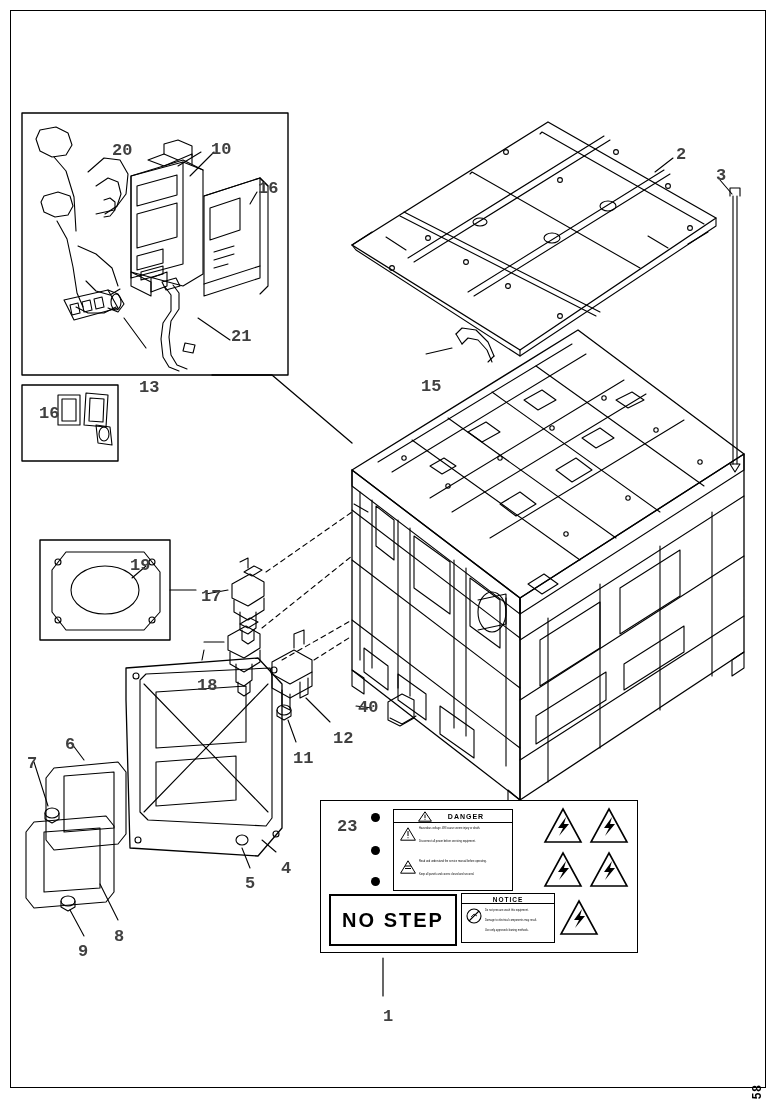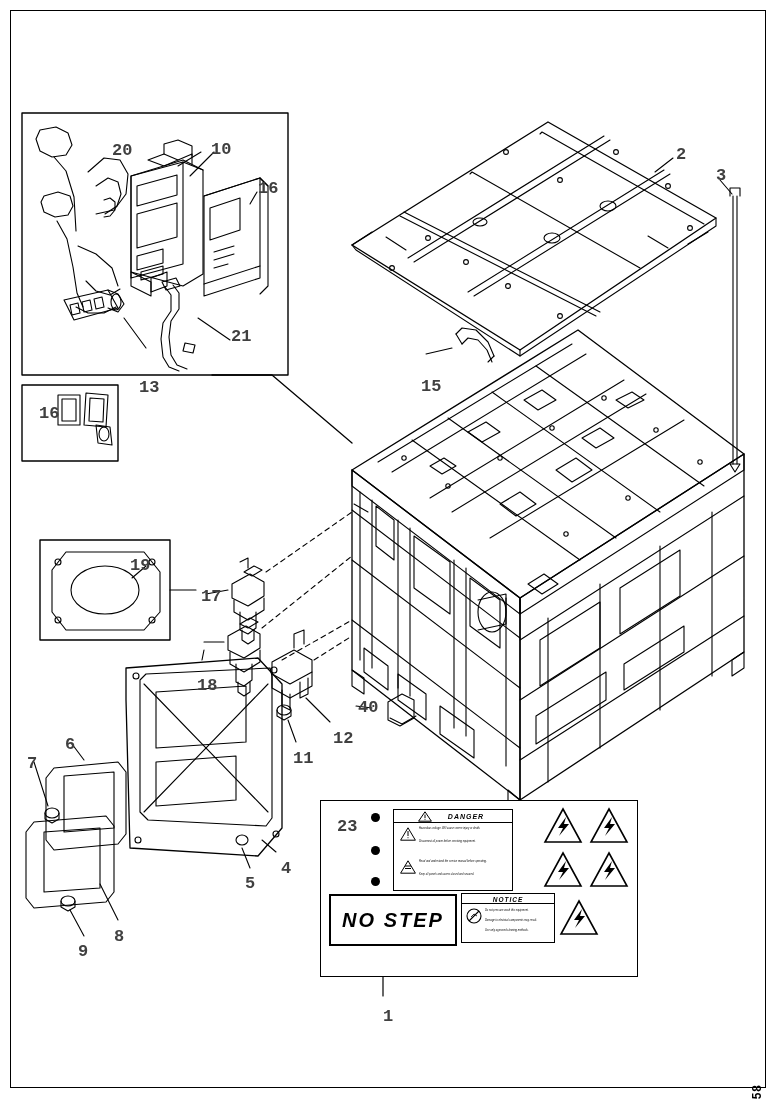--- a/index.html
+++ b/index.html
@@ -356,21 +356,21 @@
       <path d="M72 744 L84 760"></path>
       <path d="M34 762 L48 806"></path>
       <path d="M118 920 L100 884"></path>
       <path d="M84 936 L70 910"></path>
       <path d="M276 852 L262 840"></path>
       <path d="M250 868 L242 848"></path>
 
     </g>
   </svg>
 
-  <div class="label-plate" style="left:320px; top:800px; width:318px; height:177px;font-style:italic;">
+  <div class="label-plate" style="left:320px; top:800px; width:318px; height:153px;">
 
     <div style="position:absolute; left:8px; top:93px; width:124px; height:48px; border:2px solid #000;">
       <div class="nostep-text" style="position:absolute; left:0; top:13px; width:124px;">NO  STEP</div>
     </div>
 
     <div class="bolt-dot" style="left:50px; top:12px;"></div>
     <div class="bolt-dot" style="left:50px; top:45px;"></div>
     <div class="bolt-dot" style="left:50px; top:76px;"></div>
 
     <div style="position:absolute; left:72px; top:8px; width:118px; height:80px; border:1.4px solid #000; background:#fff;">

